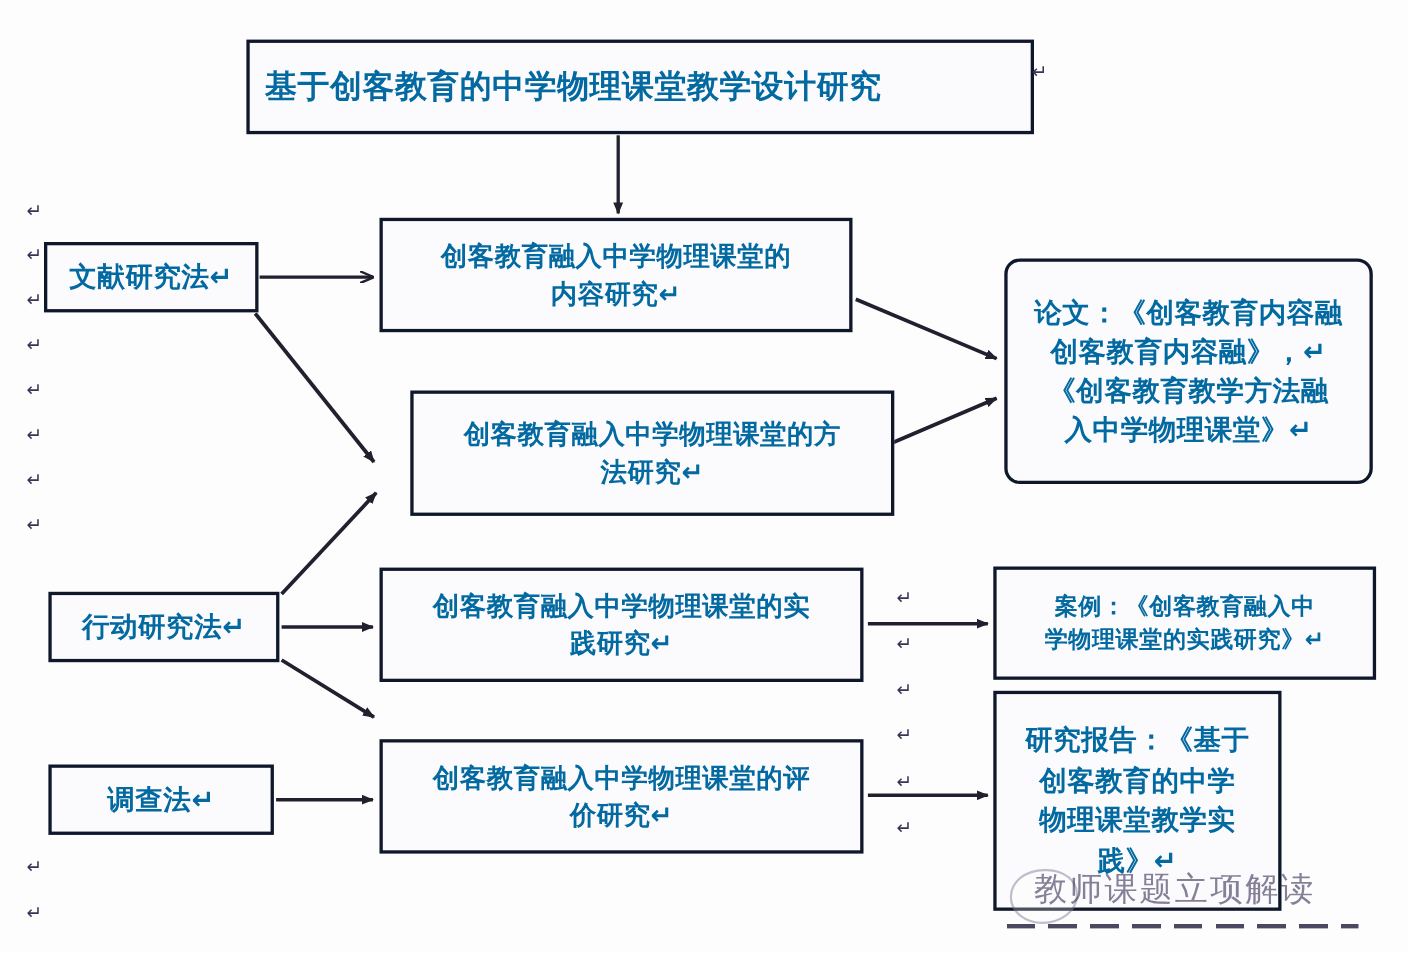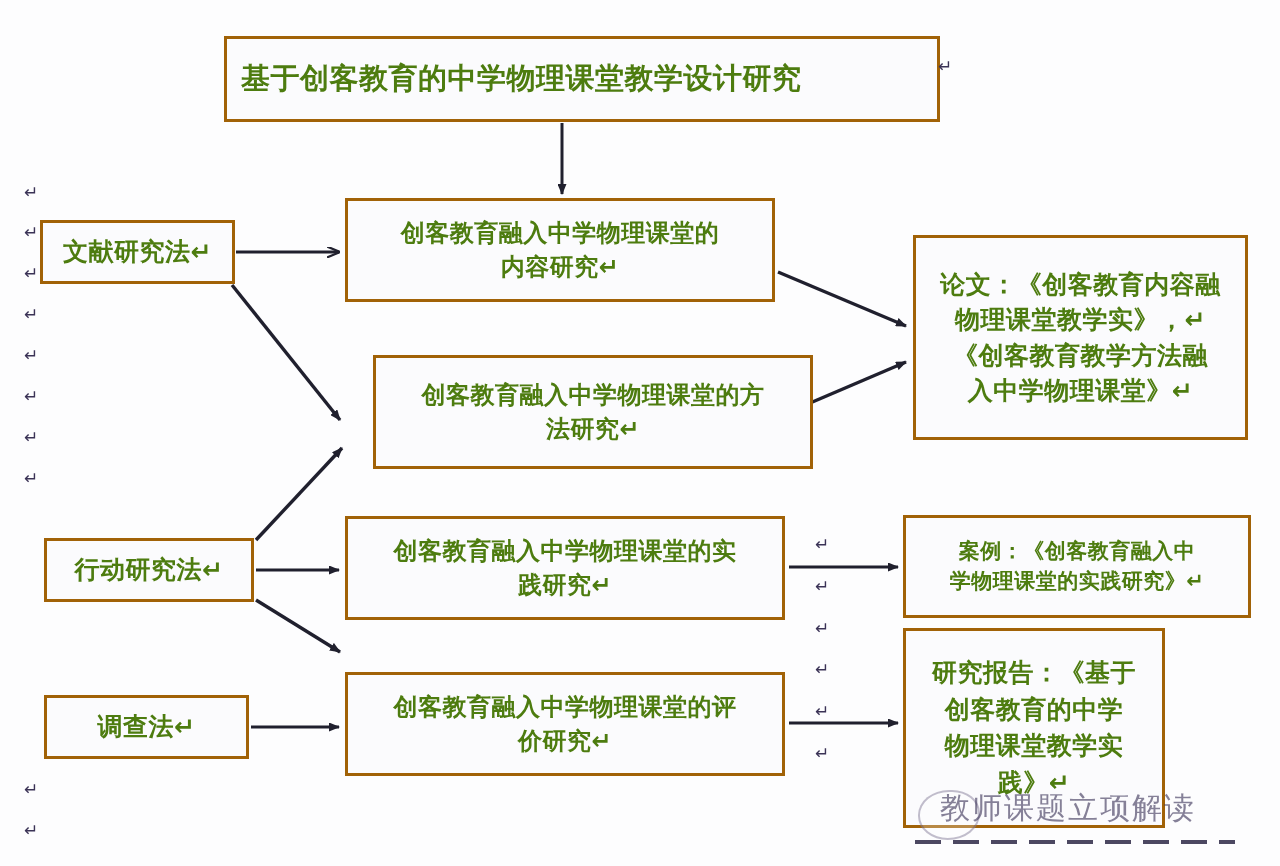--- a/index.html
+++ b/index.html
@@ -13,27 +13,27 @@
     height: 866px;
     background: #fdfdfe;
     overflow: hidden;
     font-family: "DejaVu Sans", "Liberation Sans", sans-serif;
   }
 
   
   .box {
     position: absolute;
     box-sizing: border-box;
-    border: 3px solid #a16207;
+    border: 3px solid #0f172a;
     background: #fbfbfd;
     display: flex;
     align-items: center;
     justify-content: center;
     text-align: center;
-    color: #4d7c0f;
+    color: #0369a1;
     line-height: 1.42;
     letter-spacing: 0.5px;
     padding: 2px 6px;
     font-weight: 600;
   }
   .box .txt { display: block; width: 100%; }
 
   #title-box {
     left: 224px; top: 36px; width: 716px; height: 86px;
     font-size: 29px;
@@ -57,21 +57,21 @@
   }
   #t-content  { left: 345px; top: 198px; width: 430px; height: 104px; }
   #t-method   { left: 345px; top: 355px; width: 440px; height: 114px; margin-left: 28px; }
   #t-practice { left: 345px; top: 516px; width: 440px; height: 104px; }
   #t-eval     { left: 345px; top: 672px; width: 440px; height: 104px; }
 
   .result-box {
     font-size: 24px;
     border-width: 3px;
   }
-  #r-paper  { left: 913px; top: 235px; width: 335px; height: 205px; font-size: 25px; }
+  #r-paper  { left: 913px; top: 235px; width: 335px; height: 205px; font-size: 25px; border-radius: 14px; }
   #r-case   { left: 903px; top: 515px; width: 348px; height: 103px; font-size: 21px; }
   #r-report { left: 903px; top: 628px; width: 262px; height: 200px; font-size: 25px; }
   #r-report .txt { text-align: center; line-height: 1.46; }
 
   
   .pilcrow {
     position: absolute;
     color: #3b3356;
     font-size: 17px;
     font-family: "DejaVu Sans", "Liberation Sans", sans-serif;
@@ -210,21 +210,21 @@
   <div class="box topic-box" id="t-eval">
     <span class="txt">
       <span>创客教育融入中学物理课堂的评</span><br>
       <span>价研究↵</span>
     </span>
   </div>
 
   <div class="box result-box" id="r-paper">
     <span class="txt">
       <span>论文：《创客教育内容融</span><br>
-      <span>物理课堂教学实》，↵</span><br>
+      <span>创客教育内容融》，↵</span><br>
       <span>《创客教育教学方法融</span><br>
       <span>入中学物理课堂》↵</span>
     </span>
   </div>
   <div class="box result-box" id="r-case">
     <span class="txt">
       <span>案例：《创客教育融入中</span><br>
       <span>学物理课堂的实践研究》↵</span>
     </span>
   </div>

